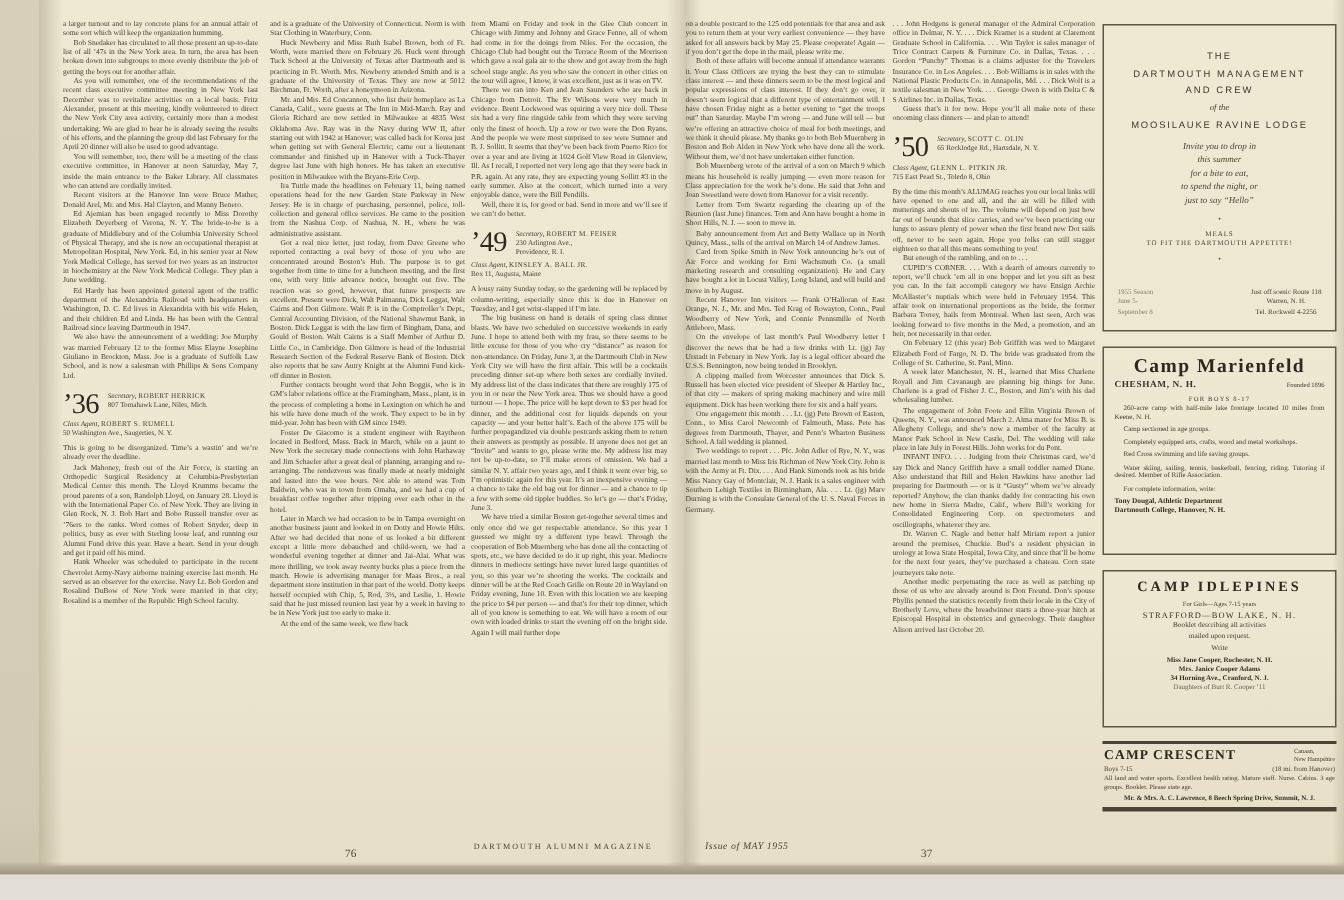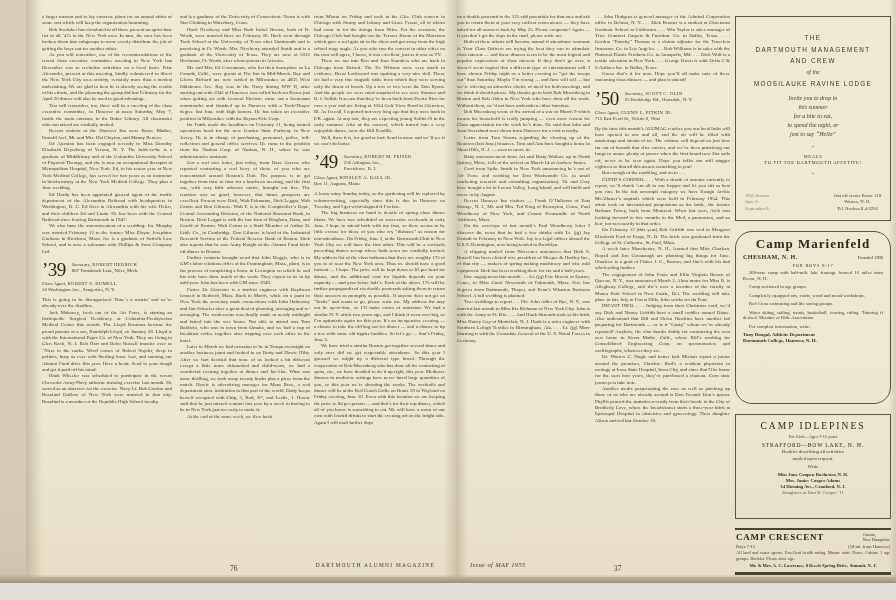--- a/index.html
+++ b/index.html
@@ -47,31 +47,31 @@
   .lodge-ofthe{font-style:italic;font-size:5.8px;line-height:11px;color:#453d31;}
   .lodge-name{font-family:"Liberation Sans","DejaVu Sans",sans-serif;font-size:6.3px;
     letter-spacing:1.2px;line-height:12px;color:#3d372c;}
   .lodge-invite div{font-style:italic;font-size:6px;line-height:9.2px;color:#4a4234;}
   .lodge-bullet{font-size:5px;line-height:8px;color:#4a4234;margin:3px 0;}
   .lodge-meals div{font-size:4.7px;letter-spacing:.6px;line-height:6.8px;color:#4a4234;}
   .lodge-bottom{margin-top:auto;width:100%;display:flex;justify-content:space-between;align-items:flex-end;}
   .lodge-season div{font-size:4.7px;line-height:6.8px;text-align:left;color:#8a8270;}
   .lodge-loc div{font-size:4.7px;line-height:6.8px;text-align:center;color:#4a4234;}
 
-  .ad-marienfeld{margin-top:10px;height:173px;padding:5px 7px;border-radius:17px;}
+  .ad-marienfeld{margin-top:10px;height:139px;padding:5px 7px;}
   .mf-title{font-size:13px;font-weight:bold;letter-spacing:1px;text-align:center;line-height:14px;color:#2e2920;}
   .mf-row{display:flex;justify-content:space-between;align-items:baseline;margin-top:2px;}
   .mf-town{font-size:6.2px;font-weight:bold;letter-spacing:.4px;}
   .mf-founded{font-size:4.4px;}
   .mf-ages{text-align:center;font-size:4.4px;letter-spacing:.8px;margin:3px 0 2px 0;}
   .mf-body p{margin:0 0 2.5px 0;font-size:4.7px;line-height:5.9px;text-align:justify;text-indent:6px;color:#453d31;}
   .mf-contact div{font-size:4.9px;font-weight:bold;line-height:6.2px;color:#353025;}
 
   .ad-idlepines{margin-top:10px;height:105px;padding:6px 6px;text-align:center;}
-  .ip-title{font-size:9.5px;font-weight:normal;letter-spacing:2px;color:#2e2920;line-height:11px;}
+  .ip-title{font-size:9.5px;font-weight:bold;letter-spacing:2px;color:#2e2920;line-height:11px;}
   .ip-sub1{font-size:4.4px;margin-top:2px;color:#4a4234;}
   .ip-sub2{font-size:5.6px;letter-spacing:.8px;margin-top:3px;color:#353025;}
   .ip-lines div{font-size:4.9px;line-height:6.4px;margin-top:1px;color:#453d31;}
   .ip-contacts div{font-size:4.7px;font-weight:bold;line-height:6px;color:#353025;}
   .ip-contacts div:last-child{font-weight:normal;color:#6b6353;}
 
   .ad-crescent{margin-top:9px;border:none;border-top:2.5px solid #4a4436;border-bottom:3px solid #4a4436;padding:3px 1px 4px 1px;}
   .cr-head{display:flex;align-items:center;gap:4px;}
   .cr-title{font-size:9px;font-weight:bold;letter-spacing:.8px;color:#2e2920;line-height:9px;flex:1 1 auto;}
   .cr-loc div{font-size:4.2px;line-height:4.6px;text-align:left;color:#453d31;}
@@ -92,21 +92,21 @@
       <p class="ni">a larger turnout and to lay concrete plans for an annual affair of some sort which will keep the organization humming.</p>
       <p>Bob Snedaker has circulated to all those present an up-to-date list of all ’47s in the New York area. In turn, the area has been broken down into subgroups to more evenly distribute the job of getting the boys out for another affair.</p>
       <p>As you will remember, one of the recommendations of the recent class executive committee meeting in New York last December was to revitalize activities on a local basis. Fritz Alexander, present at this meeting, kindly volunteered to direct the New York City area activity, certainly more than a modest undertaking. We are glad to hear he is already seeing the results of his efforts, and the planning the group did last February for the April 20 dinner will also be used to good advantage.</p>
       <p>You will remember, too, there will be a meeting of the class executive committee, in Hanover at noon Saturday, May 7, inside the main entrance to the Baker Library. All classmates who can attend are cordially invited.</p>
       <p>Recent visitors at the Hanover Inn were Bruce Mather, Donald Arel, Mr. and Mrs. Hal Clayton, and Manny Benero.</p>
       <p>Ed Ajemian has been engaged recently to Miss Dorothy Elizabeth Deyerberg of Verona, N. Y. The bride-to-be is a graduate of Middlebury and of the Columbia University School of Physical Therapy, and she is now an occupational therapist at Metropolitan Hospital, New York. Ed, in his senior year at New York Medical College, has served for two years as an instructor in biochemistry at the New York Medical College. They plan a June wedding.</p>
       <p>Ed Hardy has been appointed general agent of the traffic department of the Alexandria Railroad with headquarters in Washington, D. C. Ed lives in Alexandria with his wife Helen, and their children Ed and Linda. He has been with the Central Railroad since leaving Dartmouth in 1947.</p>
       <p>We also have the announcement of a wedding: Joe Murphy was married February 12 to the former Miss Elayne Josephine Giuliano in Brockton, Mass. Joe is a graduate of Suffolk Law School, and is now a salesman with Phillips &amp; Sons Company Ltd.</p>
       <div class="sec">
         <div class="sec-row">
-          <span class="sec-num">’39</span>
+          <span class="sec-num">’36</span>
           <div class="sec-info">
             <div><i>Secretary, </i><span class="sc">ROBERT HERRICK</span></div>
             <div>807 Tomahawk Lane, Niles, Mich.</div>
           </div>
         </div>
         <div class="sec-agent">
           <div><i>Class Agent, </i><span class="sc">ROBERT S. RUMELL</span></div>
           <div>50 Washington Ave., Saugerties, N. Y.</div>
         </div>
       </div>

